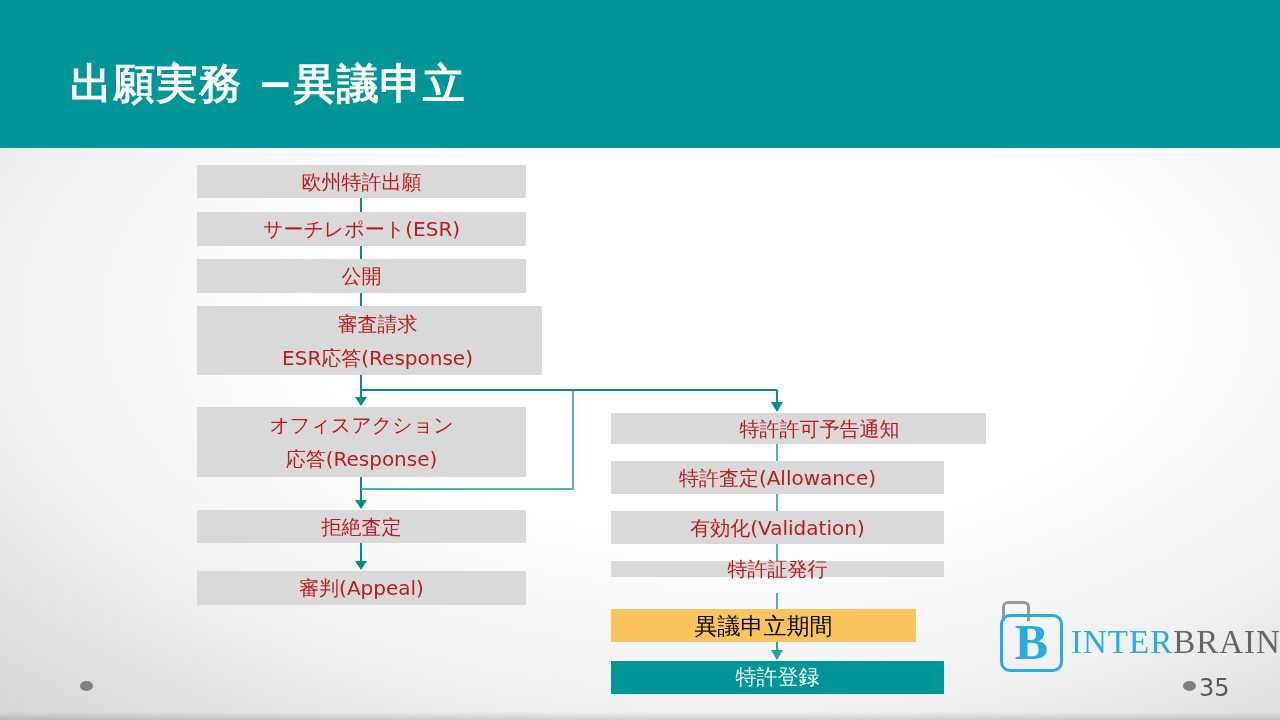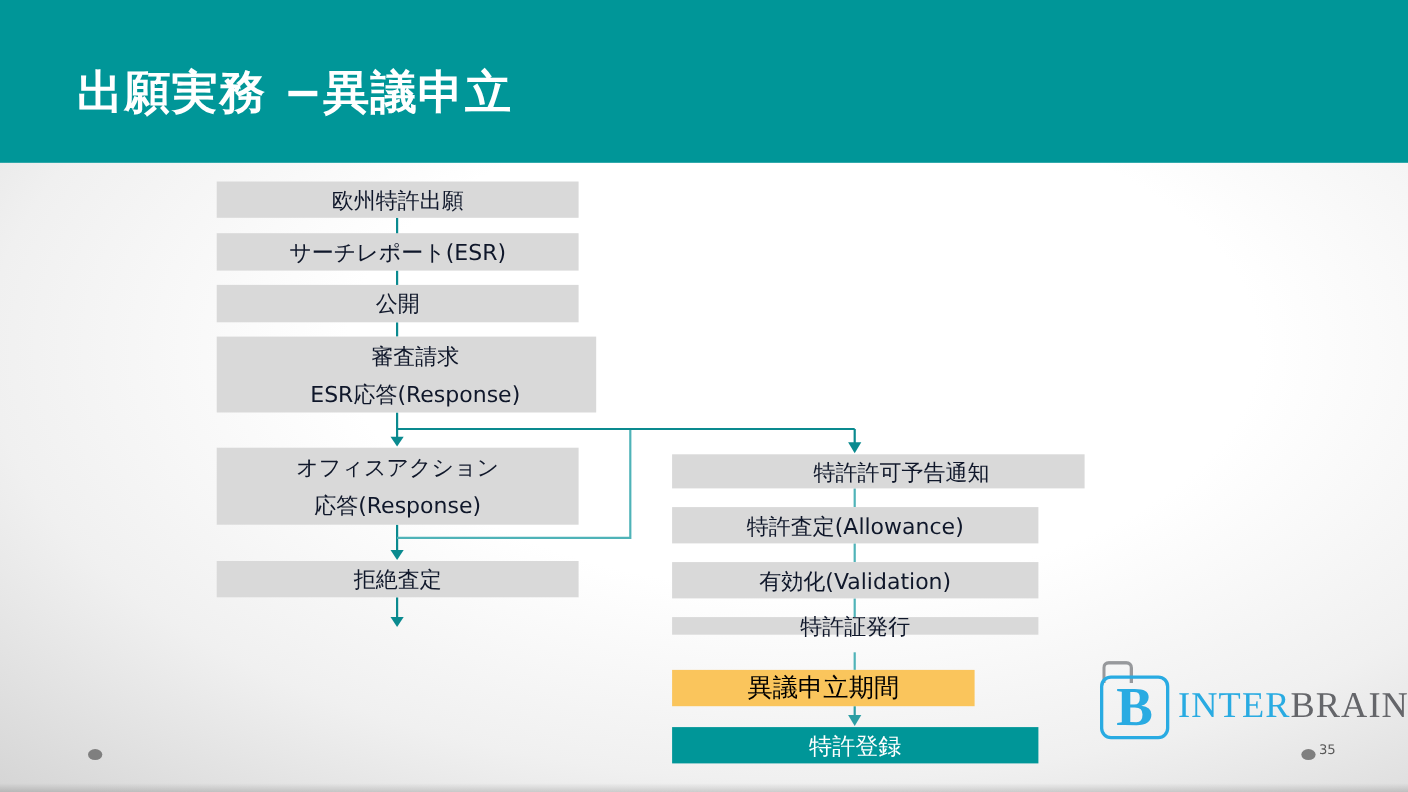--- a/index.html
+++ b/index.html
@@ -22,21 +22,21 @@
     background:#009698;
   }
   .titlebar h1{
     position:absolute;left:54px;top:40px;margin:16px;
     font-size:42px;font-weight:bold;color:#ffffff;letter-spacing:1px;
     white-space:nowrap;
   }
   
   .fbox{
     position:absolute;
-    background:#D9D9D9;color:#0f172a;
+    background:#D9D9D9;color:#b91c1c;
     display:flex;flex-direction:column;align-items:center;justify-content:center;
     font-size:20px;text-align:center;line-height:34px;
   }
   .fbox--yellow{background:#FAC55C;color:#000000;font-size:23px;}
   .fbox--teal{background:#009698;color:#ffffff;font-size:21px;}
   .connectors{position:absolute;left:0;top:0;pointer-events:none;}
   
   .logo{position:absolute;left:995px;top:598px;width:275px;height:72px;}
   .logo-tab{
     position:absolute;left:7px;top:3px;width:22px;height:17px;
@@ -61,21 +61,21 @@
   .logo-word .brain{color:#65666A;}
   
   .dot{
     position:absolute;width:13px;height:10px;border-radius:50%;
     background:#7f7f7f;top:681px;
   }
   .dot--left{left:80px;}
   .dot--right{left:1183px;}
   .page-num{
     position:absolute;left:1199px;top:674px;
-    font-size:12px;color:#595959;
+    font-size:24px;color:#595959;
   }
 </style>
 </head>
 <body>
 
 <div class="slide">
 
   <header class="titlebar">
     <h1>出願実務 −異議申立</h1>
   </header>
@@ -121,37 +121,40 @@
     <span>審査請求</span>
     <span>ESR応答(Response)</span>
   </div>
   <div class="fbox" style="left:197px;top:510px;width:329px;height:33px;">
     <span>拒絶査定</span>
   </div>
   <div class="fbox" style="left:197px;top:407px;width:329px;height:70px;">
     <span>オフィスアクション</span>
     <span>応答(Response)</span>
   </div>
+  <div class="fbox" style="left:197px;top:571px;width:329px;height:34px;">
+    <span>審判(Appeal)</span>
+  </div>
 
   <div class="fbox" style="left:611px;top:413px;width:333px;height:31px;padding-left:42px;">
     <span>特許許可予告通知</span>
   </div>
   <div class="fbox" style="left:611px;top:461px;width:333px;height:33px;">
     <span>特許査定(Allowance)</span>
   </div>
   <div class="fbox" style="left:611px;top:511px;width:333px;height:33px;">
     <span>有効化(Validation)</span>
   </div>
   <div class="fbox" style="left:611px;top:561px;width:333px;height:16px;">
     <span>特許証発行</span>
   </div>
-  <div class="fbox fbox--yellow" style="left:611px;top:609px;width:275px;height:33px;">
+  <div class="fbox fbox--yellow" style="left:611px;top:609px;width:305px;height:33px;">
     <span>異議申立期間</span>
   </div>
-  <div class="fbox fbox--teal" style="left:611px;top:661px;width:333px;height:33px;">
+  <div class="fbox fbox--teal" style="left:611px;top:661px;width:333px;height:33px;justify-content:flex-end;">
     <span>特許登録</span>
   </div>
 
   <div class="logo">
     <div class="logo-tab"></div>
     <div class="logo-square">
       <span class="logo-b">B</span>
     </div>
     <div class="logo-word">
       <span class="inter">INTER</span><span class="brain">BRAIN</span>

